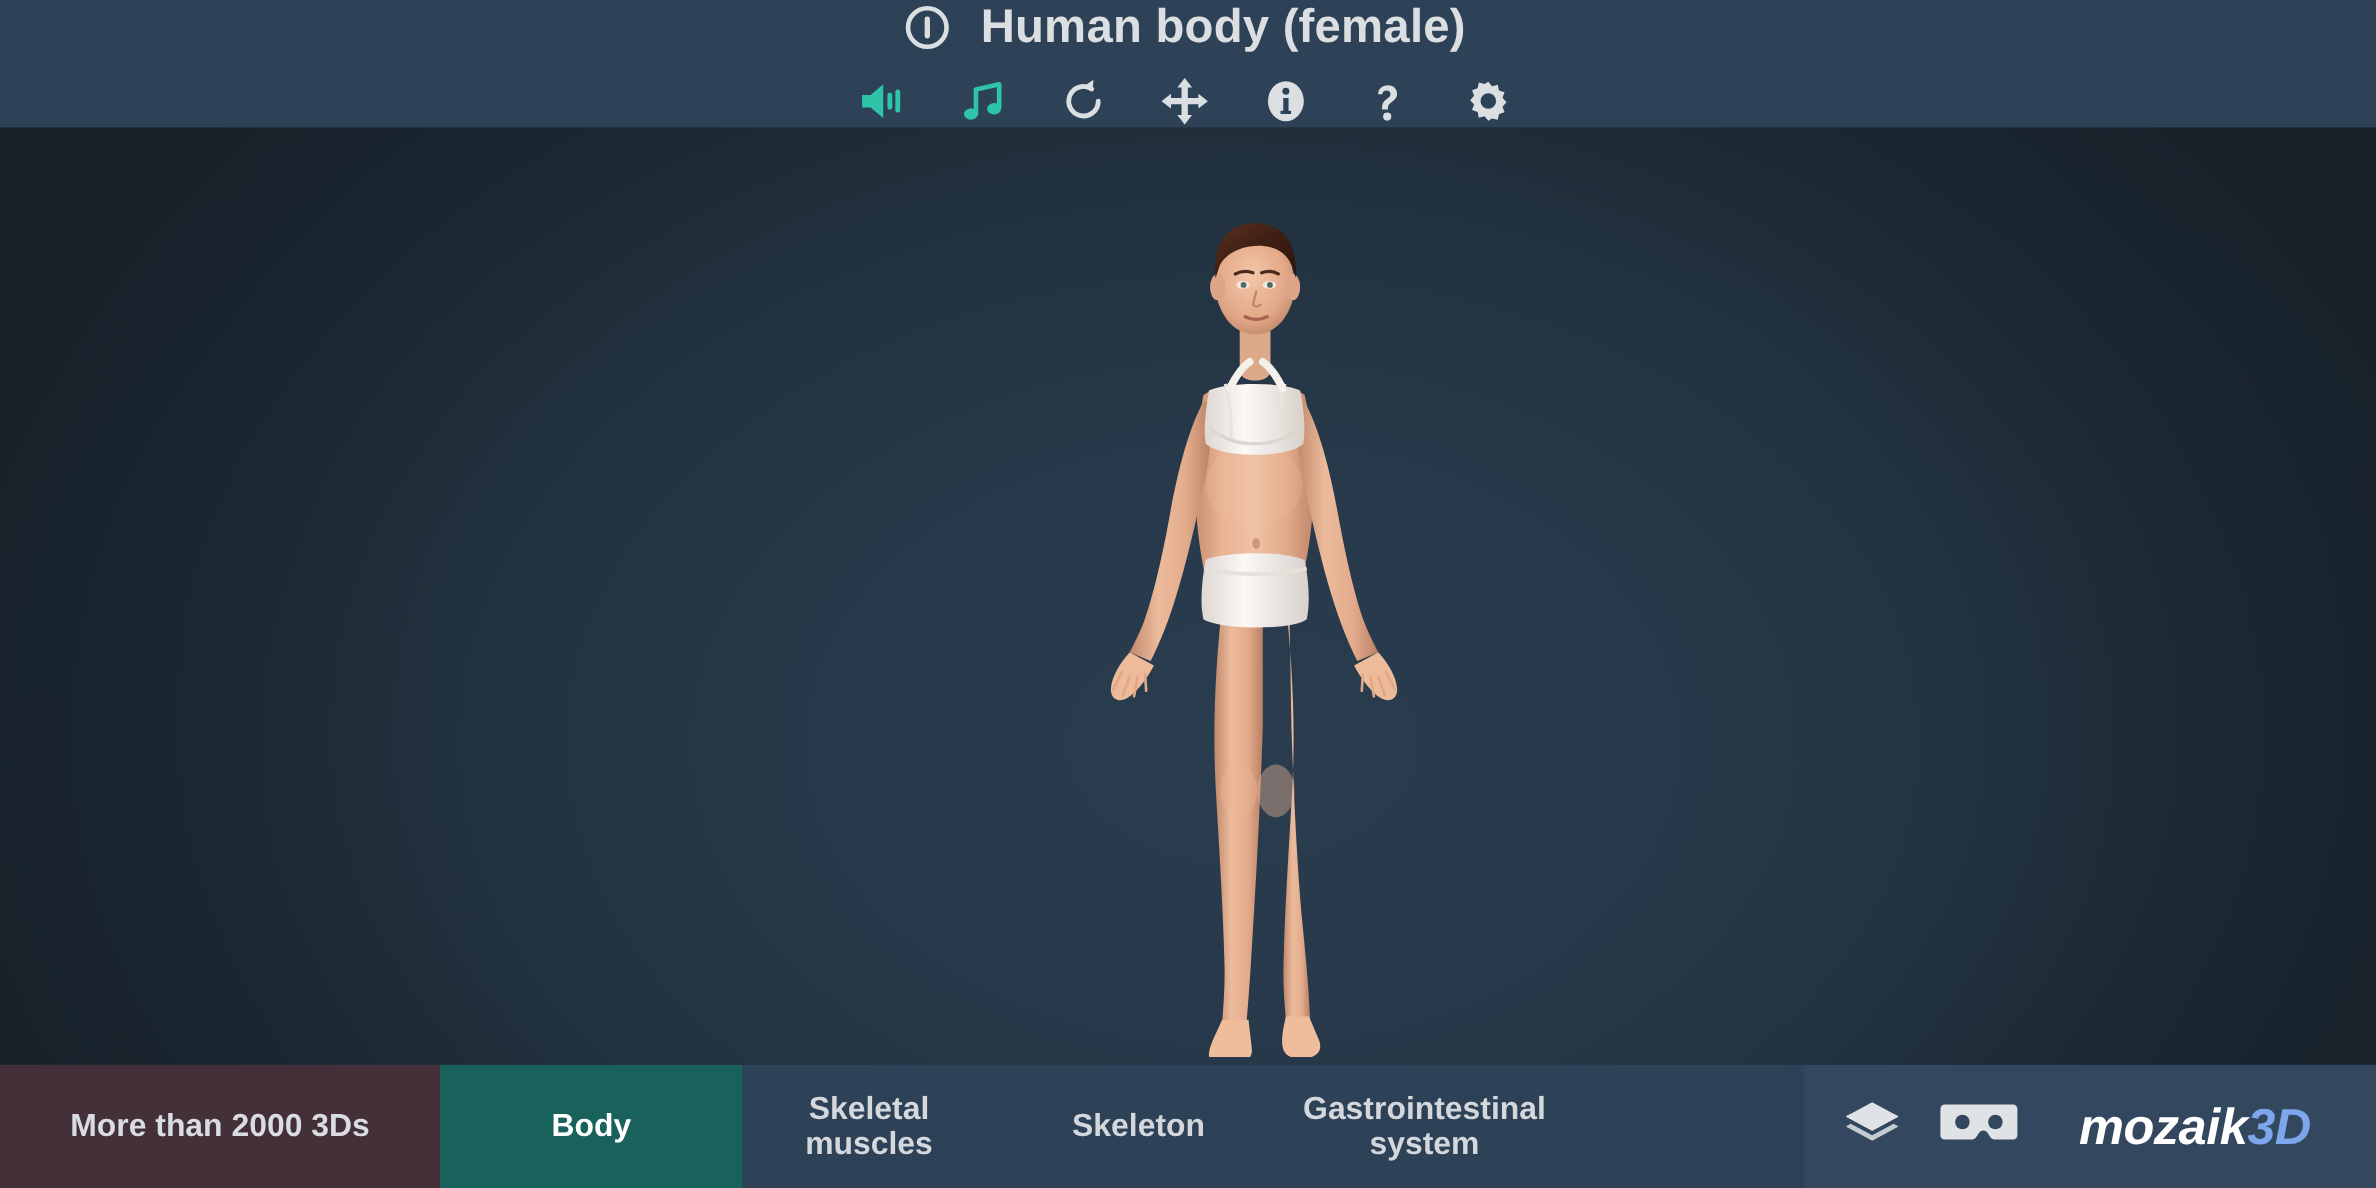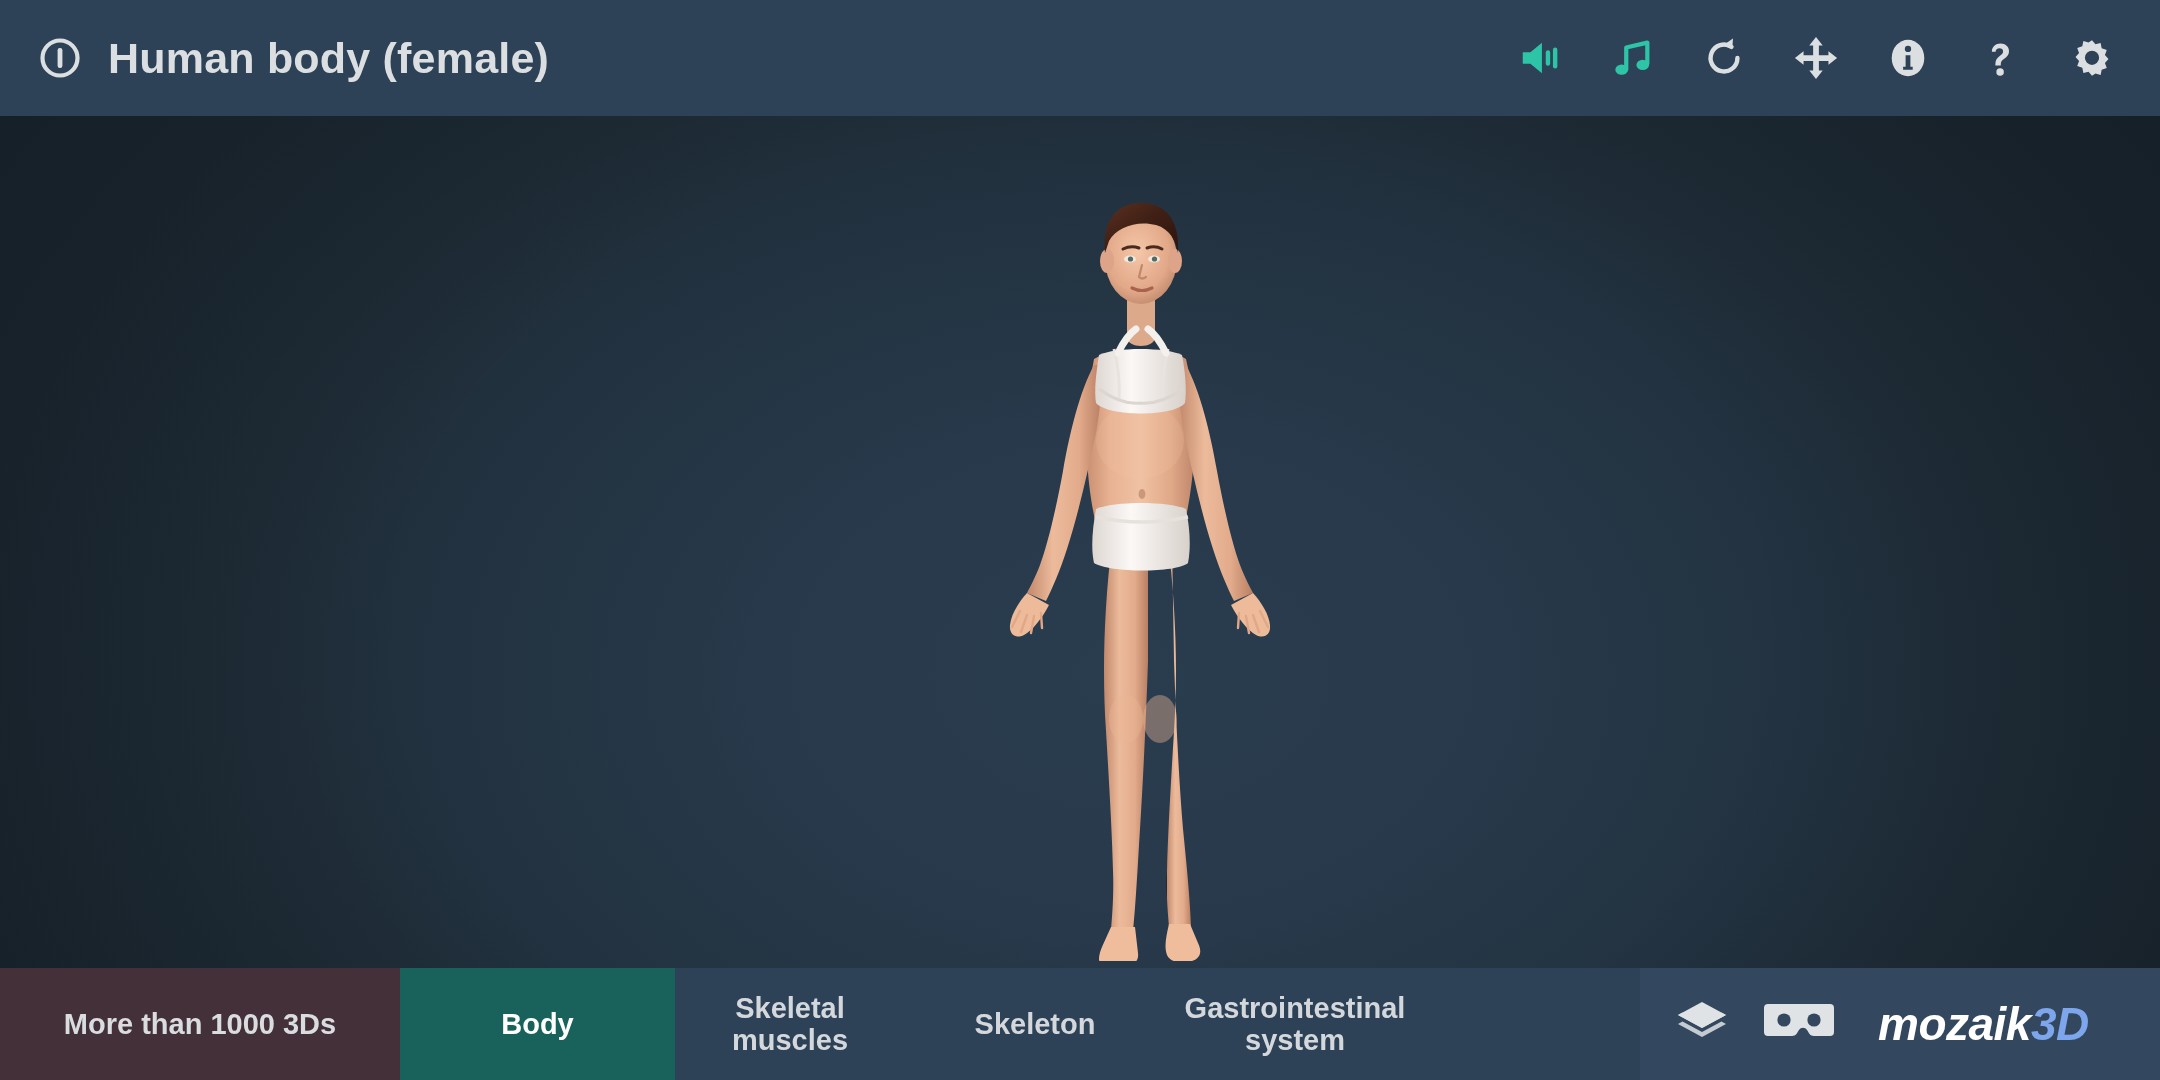--- a/index.html
+++ b/index.html
@@ -11,20 +11,21 @@
   }
 
   #app { position:relative; width:2160px; height:1080px; }
 
   
   #header {
     position:absolute; left:0; top:0; width:2160px; height:116px;
     background:#2d4257;
     display:flex; align-items:center; justify-content:space-between;
     padding:0 44px 0 38px;
+    flex-direction:column;
   }
   #title-group { display:flex; align-items:center; gap:26px; }
   #stop-icon { width:44px; height:44px; flex:0 0 auto; }
   #app-title {
     font-size:43px; font-weight:bold; color:#dcdfe2;
     letter-spacing:.2px; white-space:nowrap;
   }
   #toolbar { display:flex; align-items:center; gap:44px; }
   .tool-btn {
     width:48px; height:48px; display:flex; align-items:center; justify-content:center;
@@ -94,21 +95,21 @@
 
   #brand-panel {
     flex:0 0 520px; width:520px; height:112px;
     background:#33485e;
     display:flex; align-items:center; gap:34px;
     padding-left:36px;
   }
   #brand-panel .brand-icon { cursor:pointer; flex:0 0 auto; }
   #logo-text {
     font-size:46px; font-weight:bold; font-style:italic;
-    letter-spacing:-.5px; white-space:nowrap; margin-left:8px;
+    letter-spacing:-.5px; white-space:nowrap; margin-left:20px;
   }
   #logo-text .w { color:#ffffff; }
   #logo-text .b { color:#7ea6ec; }
 </style>
 </head>
 <body>
 
 <div id="app">
 
   <div id="header">
@@ -315,21 +316,21 @@
       </div>
       <div class="handle" id="handle-right">
         <i></i>
       </div>
     </div>
   </div>
 
   <div id="bottom-bar">
 
     <div id="nav-strip">
-      <div class="nav-tab promo" style="width:400px">More than 1000 3Ds</div>
+      <div class="nav-tab promo" style="width:400px">More than 2000 3Ds</div>
       <div class="nav-tab active" style="width:275px">Body</div>
       <div class="nav-tab" style="width:230px">Skeletal
 muscles</div>
       <div class="nav-tab" style="width:260px">Skeleton</div>
       <div class="nav-tab" style="width:260px">Gastrointestinal
 system</div>
     </div>
 
     <div id="brand-panel">
       <span class="brand-icon">

